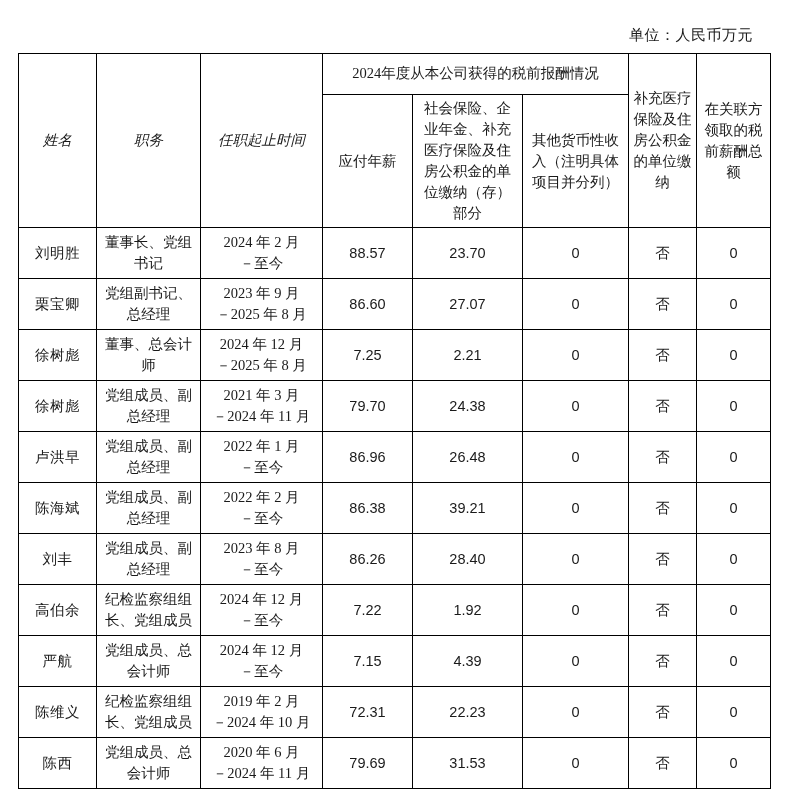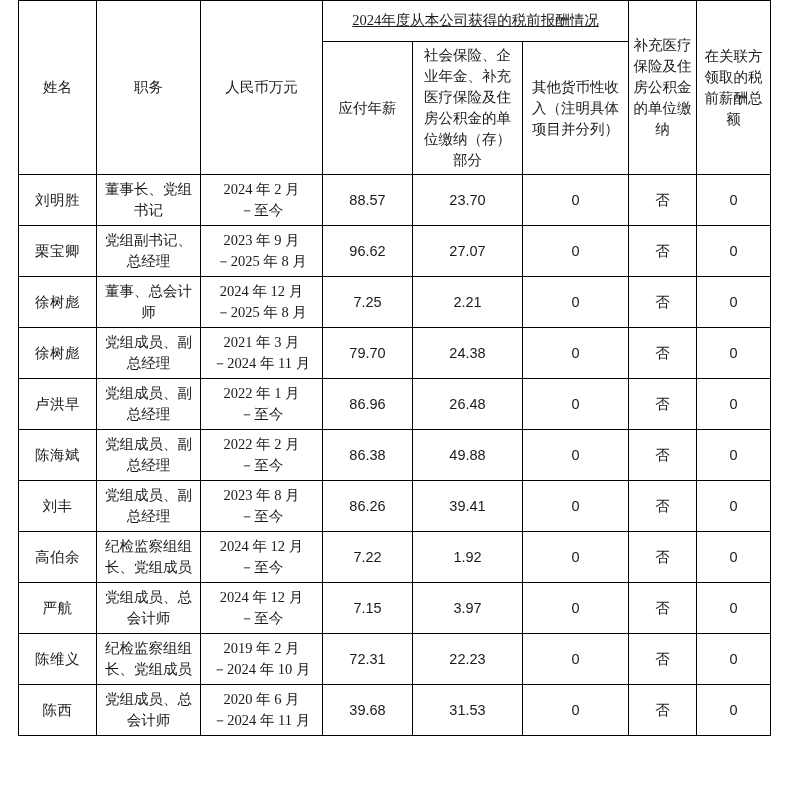--- a/index.html
+++ b/index.html
@@ -48,25 +48,25 @@
   col.c-period  { width: 122px; }
   col.c-salary  { width: 90px; }
   col.c-insure  { width: 110px; }
   col.c-other   { width: 106px; }
   col.c-isrelated { width: 68px; }
   col.c-relamt  { width: 74px; }
 
   .vertical-head {
     font-size: 14.5px;
     line-height: 1.5;
+    font-style: italic;
   }
   .head-group {
     font-size: 14.5px;
     padding: 10px 6px;
-    text-decoration: underline;
   }
   .narrow-head {
     font-size: 14px;
     line-height: 1.5;
     padding: 6px 2px;
   }
   .cell-name {
     font-size: 15px;
     letter-spacing: 0.5px;
   }
@@ -89,37 +89,38 @@
   }
   .drow td {
     height: 44px;
   }
 </style>
 </head>
 <body>
 
 <div class="page">
 
+  <div class="unit-line">单位：人民币万元</div>
 
   <table class="comp">
     <colgroup>
       <col class="c-name">
       <col class="c-post">
       <col class="c-period">
       <col class="c-salary">
       <col class="c-insure">
       <col class="c-other">
       <col class="c-isrelated">
       <col class="c-relamt">
     </colgroup>
     <thead>
       <tr class="hrow">
         <td rowspan="2" class="vertical-head">姓名</td>
         <td rowspan="2" class="vertical-head">职务</td>
-        <td rowspan="2" class="vertical-head">人民币万元</td>
+        <td rowspan="2" class="vertical-head">任职起止时间</td>
         <td colspan="3" class="head-group">2024年度从本公司获得的税前报酬情况</td>
         <td rowspan="2" class="narrow-head">补充医疗保险及住房公积金的单位缴纳</td>
         <td rowspan="2" class="narrow-head">在关联方领取的税前薪酬总额</td>
       </tr>
       <tr class="hrow">
         <td class="narrow-head">应付年薪</td>
         <td class="narrow-head">社会保险、企业年金、补充医疗保险及住房公积金的单位缴纳（存）部分</td>
         <td class="narrow-head">其他货币性收入（注明具体项目并分列）</td>
       </tr>
     </thead>
@@ -133,21 +134,21 @@
           <td class="num">23.70</td>
           <td class="num">0</td>
           <td class="num">否</td>
           <td class="num">0</td>
         </tr>
         <tr class="drow">
           <td class="cell-name">栗宝卿</td>
           <td class="cell-post">党组副书记、总经理</td>
           <td class="cell-period">2023 年 9 月
 －2025 年 8 月</td>
-          <td class="num">96.62</td>
+          <td class="num">86.60</td>
           <td class="num">27.07</td>
           <td class="num">0</td>
           <td class="num">否</td>
           <td class="num">0</td>
         </tr>
         <tr class="drow">
           <td class="cell-name">徐树彪</td>
           <td class="cell-post">董事、总会计师</td>
           <td class="cell-period">2024 年 12 月
 －2025 年 8 月</td>
@@ -178,32 +179,32 @@
           <td class="num">0</td>
           <td class="num">否</td>
           <td class="num">0</td>
         </tr>
         <tr class="drow">
           <td class="cell-name">陈海斌</td>
           <td class="cell-post">党组成员、副总经理</td>
           <td class="cell-period">2022 年 2 月
 －至今</td>
           <td class="num">86.38</td>
-          <td class="num">49.88</td>
+          <td class="num">39.21</td>
           <td class="num">0</td>
           <td class="num">否</td>
           <td class="num">0</td>
         </tr>
         <tr class="drow">
           <td class="cell-name">刘丰</td>
           <td class="cell-post">党组成员、副总经理</td>
           <td class="cell-period">2023 年 8 月
 －至今</td>
           <td class="num">86.26</td>
-          <td class="num">39.41</td>
+          <td class="num">28.40</td>
           <td class="num">0</td>
           <td class="num">否</td>
           <td class="num">0</td>
         </tr>
         <tr class="drow">
           <td class="cell-name">高伯余</td>
           <td class="cell-post">纪检监察组组长、党组成员</td>
           <td class="cell-period">2024 年 12 月
 －至今</td>
           <td class="num">7.22</td>
@@ -211,42 +212,42 @@
           <td class="num">0</td>
           <td class="num">否</td>
           <td class="num">0</td>
         </tr>
         <tr class="drow">
           <td class="cell-name">严航</td>
           <td class="cell-post">党组成员、总会计师</td>
           <td class="cell-period">2024 年 12 月
 －至今</td>
           <td class="num">7.15</td>
-          <td class="num">3.97</td>
+          <td class="num">4.39</td>
           <td class="num">0</td>
           <td class="num">否</td>
           <td class="num">0</td>
         </tr>
         <tr class="drow">
           <td class="cell-name">陈维义</td>
           <td class="cell-post">纪检监察组组长、党组成员</td>
           <td class="cell-period">2019 年 2 月
 －2024 年 10 月</td>
           <td class="num">72.31</td>
           <td class="num">22.23</td>
           <td class="num">0</td>
           <td class="num">否</td>
           <td class="num">0</td>
         </tr>
         <tr class="drow">
           <td class="cell-name">陈西</td>
           <td class="cell-post">党组成员、总会计师</td>
           <td class="cell-period">2020 年 6 月
 －2024 年 11 月</td>
-          <td class="num">39.68</td>
+          <td class="num">79.69</td>
           <td class="num">31.53</td>
           <td class="num">0</td>
           <td class="num">否</td>
           <td class="num">0</td>
         </tr>
       </tbody>
   </table>
 
 </div>
 

